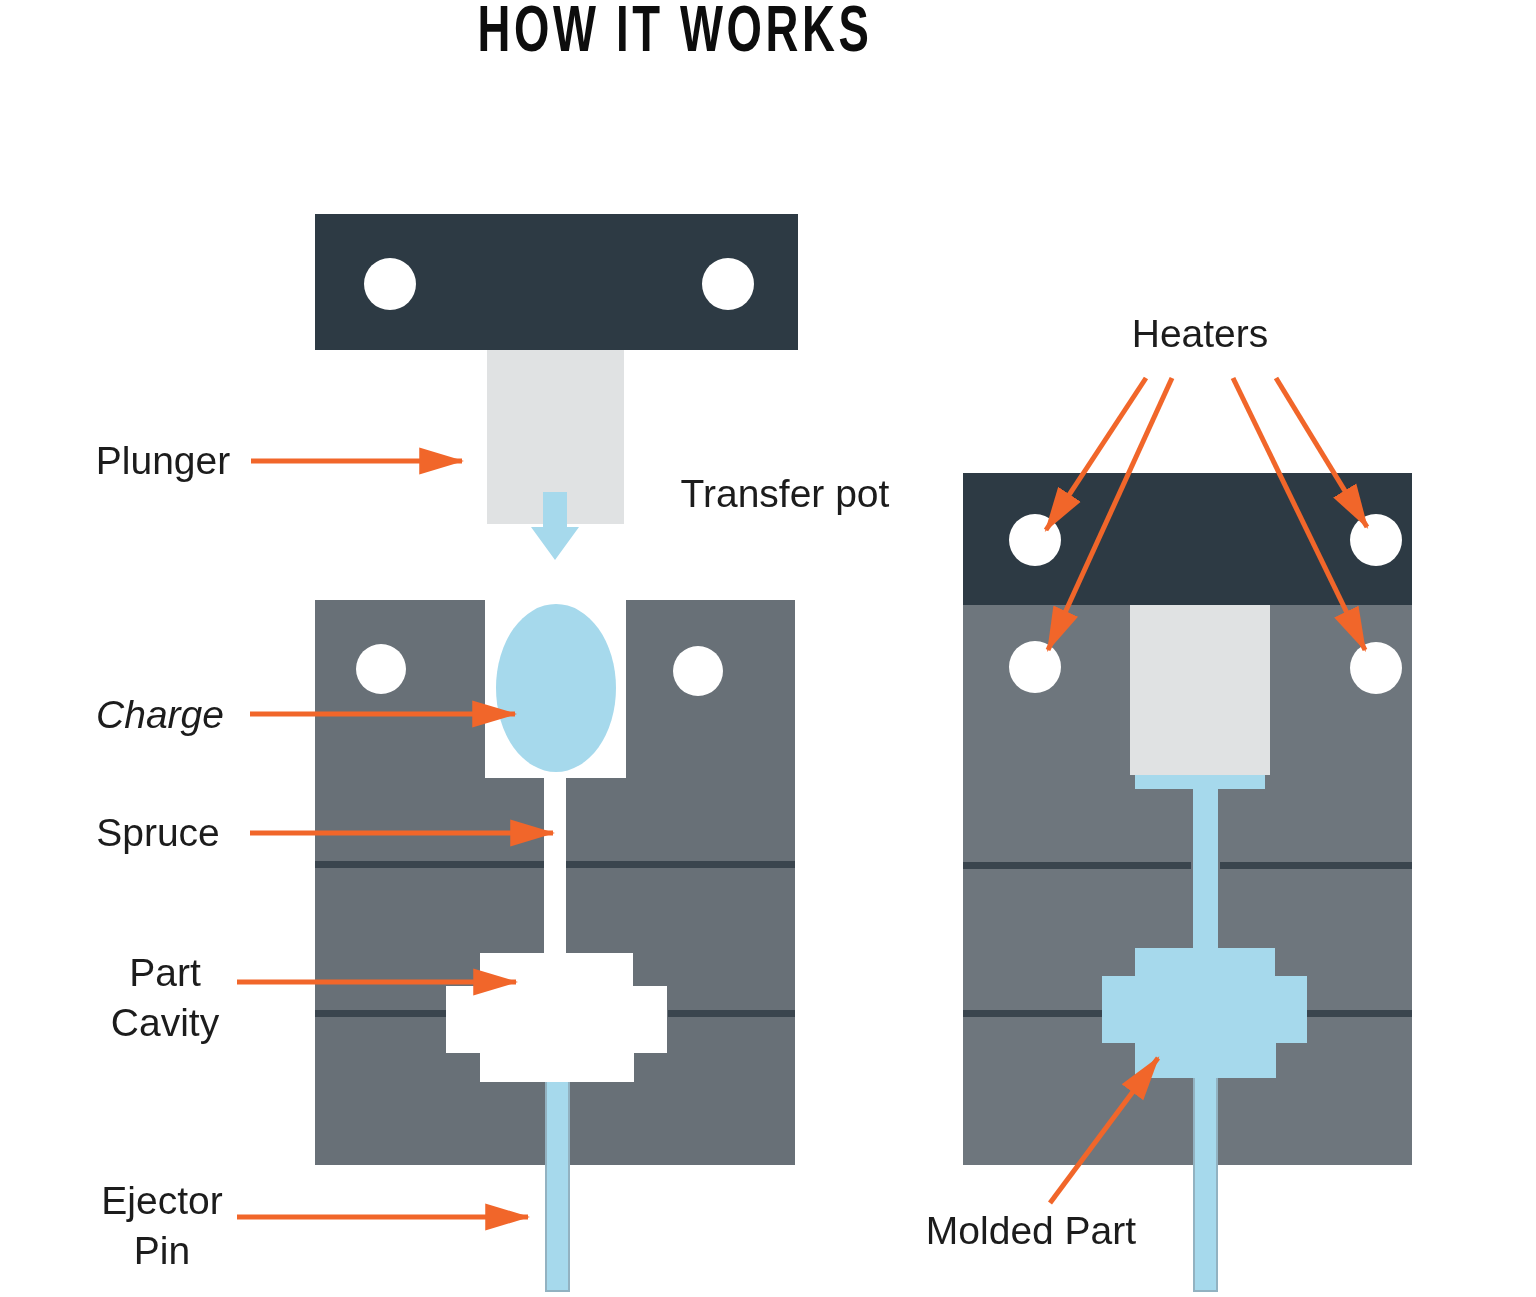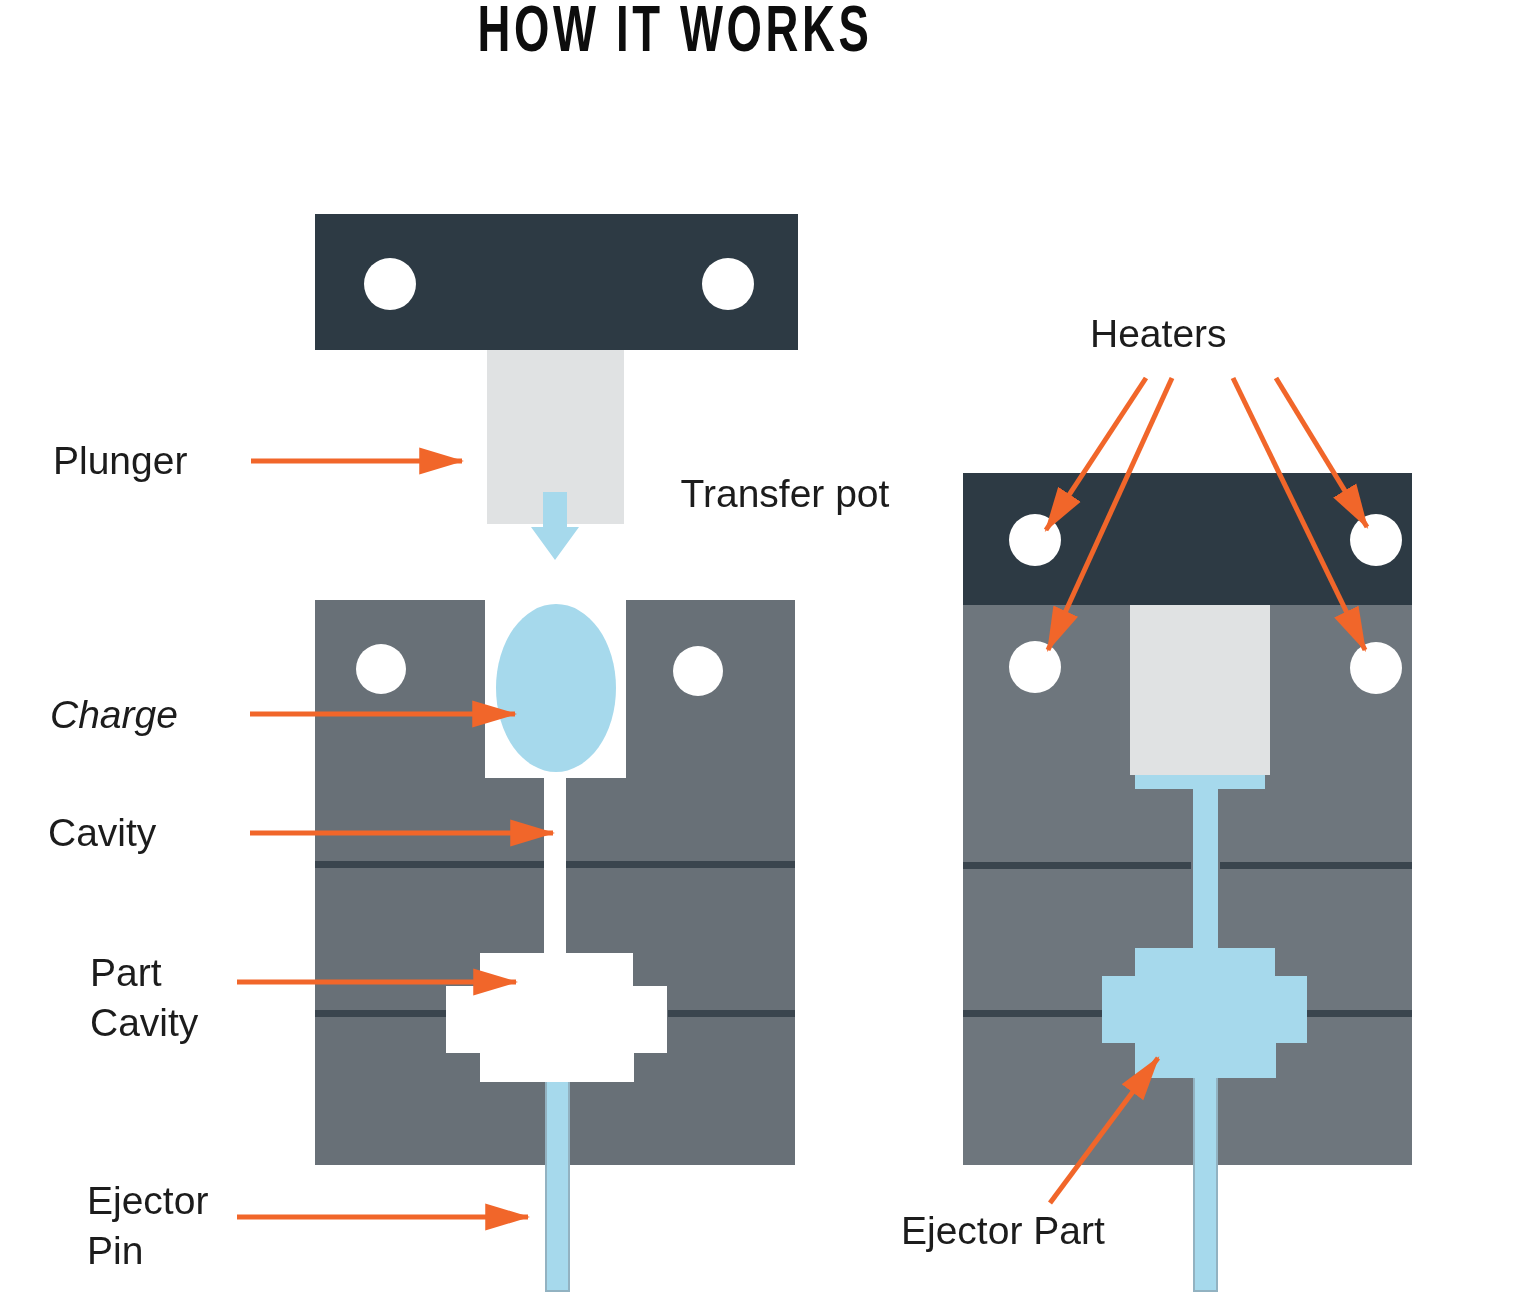--- a/index.html
+++ b/index.html
@@ -18,21 +18,21 @@
     line-height:58px;text-align:center;
     font-size:65px;font-weight:bold;letter-spacing:.08em;
     color:var(--title-text,#0d0d0d);
     transform:scaleX(.70);transform-origin:50% 50%;
     white-space:nowrap;
   }
 
   
   .lbl{
     font-size:39px;color:var(--label-text,#1c1c1c);
-    text-align:left;transform:translateY(-50%);
+    text-align:center;transform:translateY(-50%);
     line-height:1.28;
   }
 
   
   .plate{background:var(--plate-dark,#2d3a44);}
   .moldL{background:var(--mold-gray-left,#687077);}
   .moldR{background:var(--mold-gray-right,#6e767d);}
   .white{background:var(--hole-white,#fff);}
   .blue{background:var(--material-blue,#a6d9ec);}
   .gray{background:var(--plunger-gray,#e0e2e3);}
@@ -79,21 +79,21 @@
     <div class="abs white" style="left:480px;top:1051px;width:154px;height:31px;"></div>
 
     <div class="abs pline" style="left:315px;top:1010px;width:131px;"></div>
     <div class="abs pline" style="left:668px;top:1010px;width:127px;"></div>
 
     <div class="abs blue pin" style="left:545px;top:1082px;width:25px;height:210px;"></div>
 
     <div class="abs lbl" style="left:53px;top:461px;width:220px;">Plunger</div>
     <div class="abs lbl" style="left:655px;top:494px;width:260px;text-align:center;">Transfer pot</div>
     <div class="abs lbl" style="left:50px;top:715px;width:220px;font-style:italic;">Charge</div>
-    <div class="abs lbl" style="left:48px;top:833px;width:220px;">Cavity</div>
+    <div class="abs lbl" style="left:48px;top:833px;width:220px;">Spruce</div>
     <div class="abs lbl" style="left:90px;top:998px;width:150px;">Part Cavity</div>
     <div class="abs lbl" style="left:87px;top:1226px;width:150px;">Ejector Pin</div>
   </div>
 
   <div>
 
     <div class="abs plate" style="left:963px;top:473px;width:449px;height:132px;"></div>
 
     <div class="abs moldR" style="left:963px;top:605px;width:449px;height:560px;"></div>
 
@@ -114,21 +114,21 @@
     <div class="abs blue" style="left:1135px;top:948px;width:140px;height:29px;"></div>
     <div class="abs blue" style="left:1102px;top:976px;width:205px;height:67px;"></div>
     <div class="abs blue" style="left:1135px;top:1042px;width:141px;height:36px;"></div>
 
     <div class="abs pline" style="left:963px;top:1010px;width:139px;"></div>
     <div class="abs pline" style="left:1307px;top:1010px;width:105px;"></div>
 
     <div class="abs blue pin" style="left:1193px;top:1078px;width:25px;height:214px;"></div>
 
     <div class="abs lbl" style="left:1090px;top:334px;width:220px;">Heaters</div>
-    <div class="abs lbl" style="left:901px;top:1231px;width:260px;">Ejector Part</div>
+    <div class="abs lbl" style="left:901px;top:1231px;width:260px;">Molded Part</div>
   </div>
 
   <svg class="overlay" width="1536" height="1297" viewBox="0 0 1536 1297">
     <defs>
       <marker id="ah" viewBox="0 0 10 6" refX="9.5" refY="3" markerWidth="45" markerHeight="28" markerUnits="userSpaceOnUse" orient="auto">
         <path d="M0,0 L10,3 L0,6 Z" class="ohead"></path>
       </marker>
     </defs>
 
     <polygon class="bluefill" points="543,492 567,492 567,527 579,527 555,560 531,527 543,527"></polygon>

